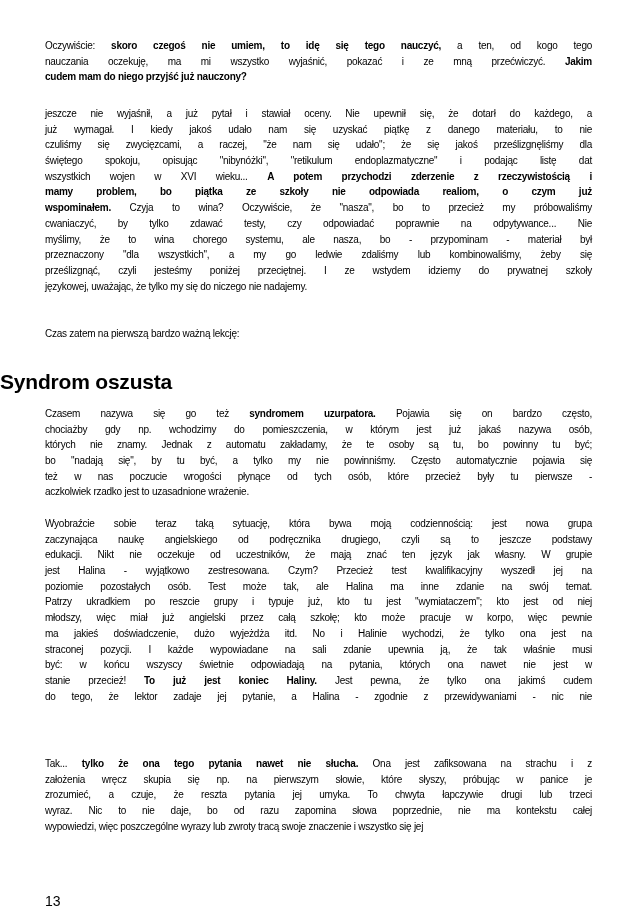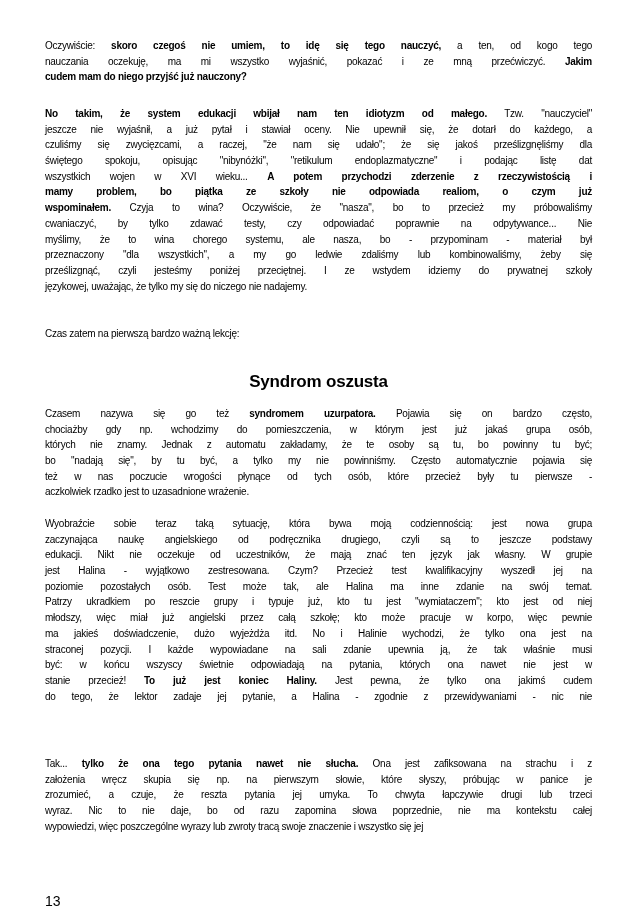--- a/index.html
+++ b/index.html
@@ -10,55 +10,55 @@
   .page { position: absolute; left: 0; top: 0; width: 637px; height: 923px; background: #fff; }
   .para { position: absolute; left: 45px; width: 547px; }
   .line {
     display: block; height: 15.7px; line-height: 15.7px;
     font-size: 10px; letter-spacing: -0.25px; word-spacing: 0px;
     white-space: nowrap; text-align: justify; text-align-last: justify;
   }
   .line.last { text-align: center; text-align-last: left; }
   .line b, .heading { font-weight: bold; }
   .heading {
-    position: absolute; left: 0; width: 637px; text-align: center;
-    font-size: 17px; line-height: 20px; letter-spacing: -0.2px;
+    position: absolute; left: 0; width: 637px; 
+    font-size: 21px; line-height: 20px; letter-spacing: -0.2px;
   }
   .pagenum { position: absolute; left: 45px; font-size: 14px; line-height: 16px; margin-top: 37px; }
 </style>
 </head>
 <body>
 
 <div class="page">
   <div class="para" style="top:38px">
       <span class="line"><span>Oczywiście: </span><b>skoro czegoś nie umiem, to idę się tego nauczyć,</b><span> a ten, od kogo tego</span></span>
       <span class="line"><span>nauczania oczekuję, ma mi wszystko wyjaśnić, pokazać i ze mną przećwiczyć. </span><b>Jakim</b></span>
       <span class="line last"><b>cudem mam do niego przyjść już nauczony?</b></span>
     </div>
   <div class="para" style="top:106px">
-      <span class="line"><b>No takim, że system edukacji wbijał nam ten idiotyzm od małego.</b><span> Tzw. "nauczyciel"</span></span>
       <span class="line"><span>jeszcze nie wyjaśnił, a już pytał i stawiał oceny. Nie upewnił się, że dotarł do każdego, a</span></span>
+      <span class="line"><span>już wymagał. I kiedy jakoś udało nam się uzyskać piątkę z danego materiału, to nie</span></span>
       <span class="line"><span>czuliśmy się zwycięzcami, a raczej, "że nam się udało"; że się jakoś prześlizgnęliśmy dla</span></span>
       <span class="line"><span>świętego spokoju, opisując "nibynóżki", "retikulum endoplazmatyczne" i podając listę dat</span></span>
       <span class="line"><span>wszystkich wojen w XVI wieku... </span><b>A potem przychodzi zderzenie z rzeczywistością i</b></span>
       <span class="line"><b>mamy problem, bo piątka ze szkoły nie odpowiada realiom, o czym już</b></span>
       <span class="line"><b>wspominałem.</b><span> Czyja to wina? Oczywiście, że "nasza", bo to przecież my próbowaliśmy</span></span>
       <span class="line"><span>cwaniaczyć, by tylko zdawać testy, czy odpowiadać poprawnie na odpytywance... Nie</span></span>
       <span class="line"><span>myślimy, że to wina chorego systemu, ale nasza, bo - przypominam - materiał był</span></span>
       <span class="line"><span>przeznaczony "dla wszystkich", a my go ledwie zdaliśmy lub kombinowaliśmy, żeby się</span></span>
       <span class="line"><span>prześlizgnąć, czyli jesteśmy poniżej przeciętnej. I ze wstydem idziemy do prywatnej szkoły</span></span>
       <span class="line last"><span>językowej, uważając, że tylko my się do niczego nie nadajemy.</span></span>
     </div>
   <div class="para" style="top:326px">
       <span class="line last"><span>Czas zatem na pierwszą bardzo ważną lekcję:</span></span>
     </div>
   <h2 class="heading" style="top:372px;margin:0">Syndrom oszusta</h2>
   <div class="para" style="top:406px">
       <span class="line"><span>Czasem nazywa się go też </span><b>syndromem uzurpatora.</b><span> Pojawia się on bardzo często,</span></span>
-      <span class="line"><span>chociażby gdy np. wchodzimy do pomieszczenia, w którym jest już jakaś grupa osób,</span></span>
+      <span class="line"><span>chociażby gdy np. wchodzimy do pomieszczenia, w którym jest już jakaś nazywa osób,</span></span>
       <span class="line"><span>których nie  znamy. Jednak z automatu zakładamy, że te osoby są tu, bo powinny tu być;</span></span>
       <span class="line"><span>bo "nadają się", by tu być, a tylko my nie powinniśmy. Często automatycznie pojawia się</span></span>
       <span class="line"><span>też w nas poczucie wrogości płynące od tych osób, które przecież były tu pierwsze -</span></span>
       <span class="line last"><span>aczkolwiek rzadko jest to uzasadnione wrażenie.</span></span>
     </div>
   <div class="para" style="top:516px">
       <span class="line"><span>Wyobraźcie sobie teraz taką sytuację, która bywa moją codziennością: jest nowa grupa</span></span>
       <span class="line"><span>zaczynająca naukę angielskiego od podręcznika drugiego, czyli są to jeszcze podstawy</span></span>
       <span class="line"><span>edukacji. Nikt nie oczekuje od uczestników, że mają znać ten język jak własny. W grupie</span></span>
       <span class="line"><span>jest Halina - wyjątkowo zestresowana. Czym? Przecież test kwalifikacyjny wyszedł jej na</span></span>

